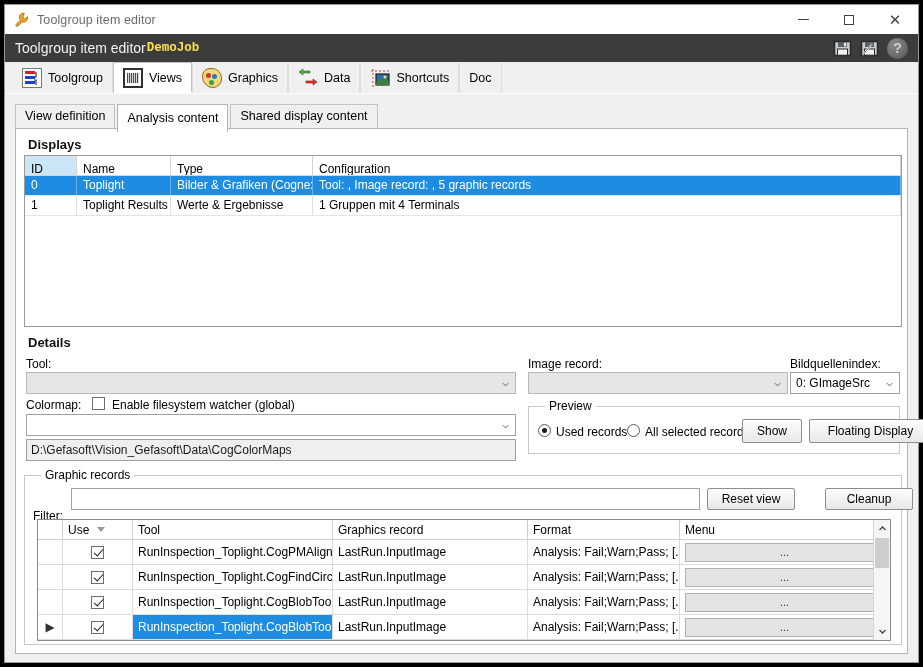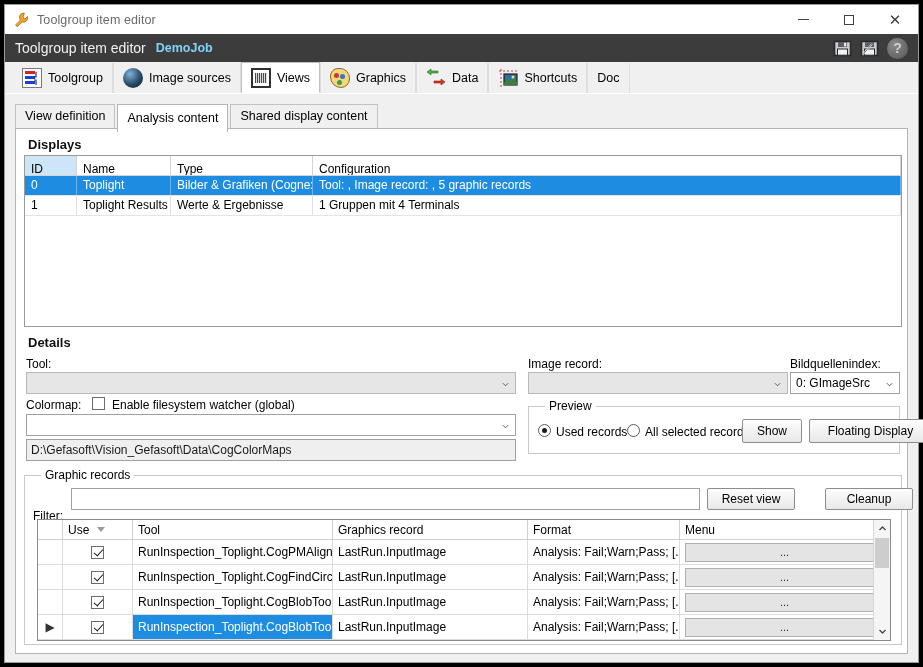--- a/index.html
+++ b/index.html
@@ -61,25 +61,25 @@
     background: #3c3c3c;
     display: flex; align-items: center;
     padding: 0 6px 0 10px;
     flex: none;
   }
   .appheader .ah-title {
     color: #f2f2f2;
     font-size: 14px;
   }
   .appheader .ah-job {
-    color: #7dd3fc;
+    color: #fde047;
     font-size: 14px;
     font-weight: bold;
-    margin-left: 10px;
-    font-family: Liberation Sans, sans-serif;
+    margin-left: 1px;
+    font-family: Liberation Mono, monospace;
     font-size: 12.5px;
   }
   .appheader .ah-icons {
     margin-left: auto;
     display: flex; align-items: center; gap: 8px;
     padding-right: 4px;
   }
   .hdr-ico { width: 19px; height: 19px; position: relative; cursor: pointer; }
   .help-ico {
     width: 21px; height: 21px; border-radius: 50%;
@@ -401,24 +401,20 @@
           <i style="top:2px;background:#d81f26;"></i>
           <i style="top:7px;background:#1a3fd6;"></i>
           <i style="top:12px;background:#1a3fd6;"></i>
           <svg width="20" height="20" viewBox="0 0 20 20" style="position:absolute;left:0;top:0">
             <path d="M13 3v5h-2M13 16v-5h-2" fill="none" stroke="#333" stroke-width="1.2"></path>
           </svg>
         </span>
         <span>Toolgroup</span>
       </div>
 
-      <div class="tbtab">
-        <span class="ticon ic-sphere"></span>
-        <span>Image sources</span>
-      </div>
 
       <div class="tbtab active">
         <span class="ticon ic-views"></span>
         <span>Views</span>
       </div>
 
       <div class="tbtab">
         <span class="ticon ic-palette"></span>
         <span>Graphics</span>
       </div>

